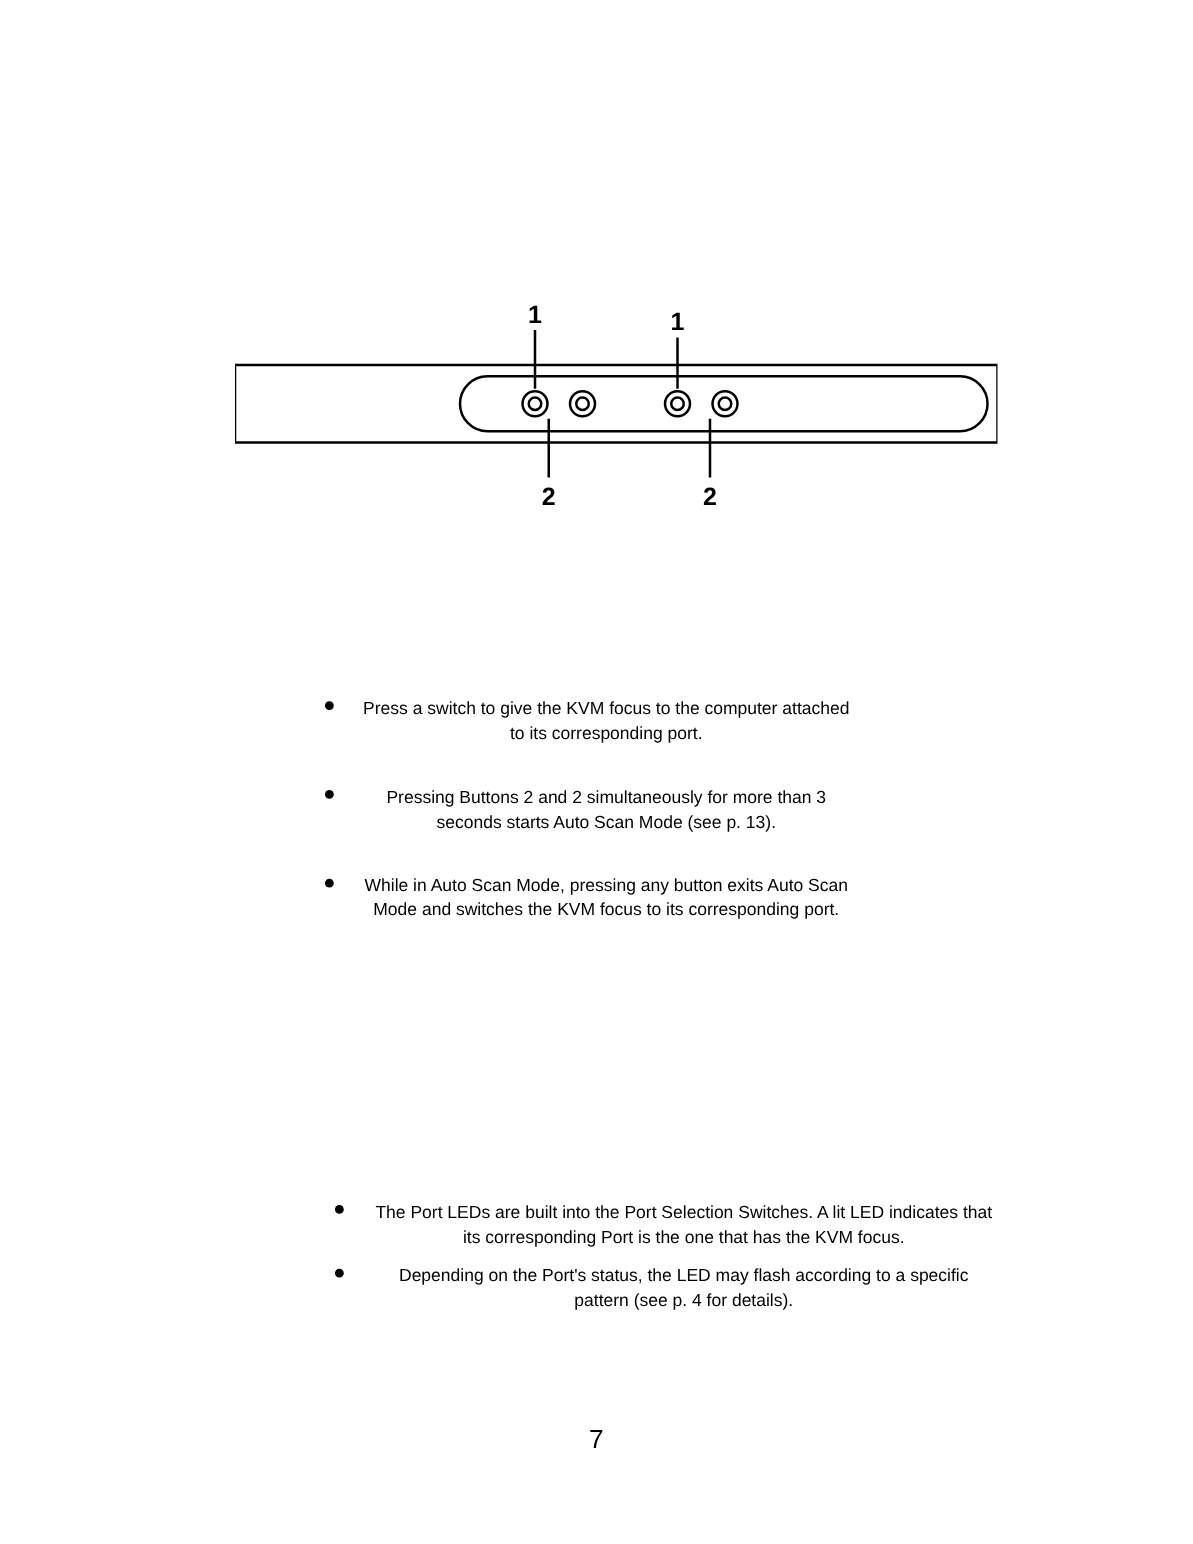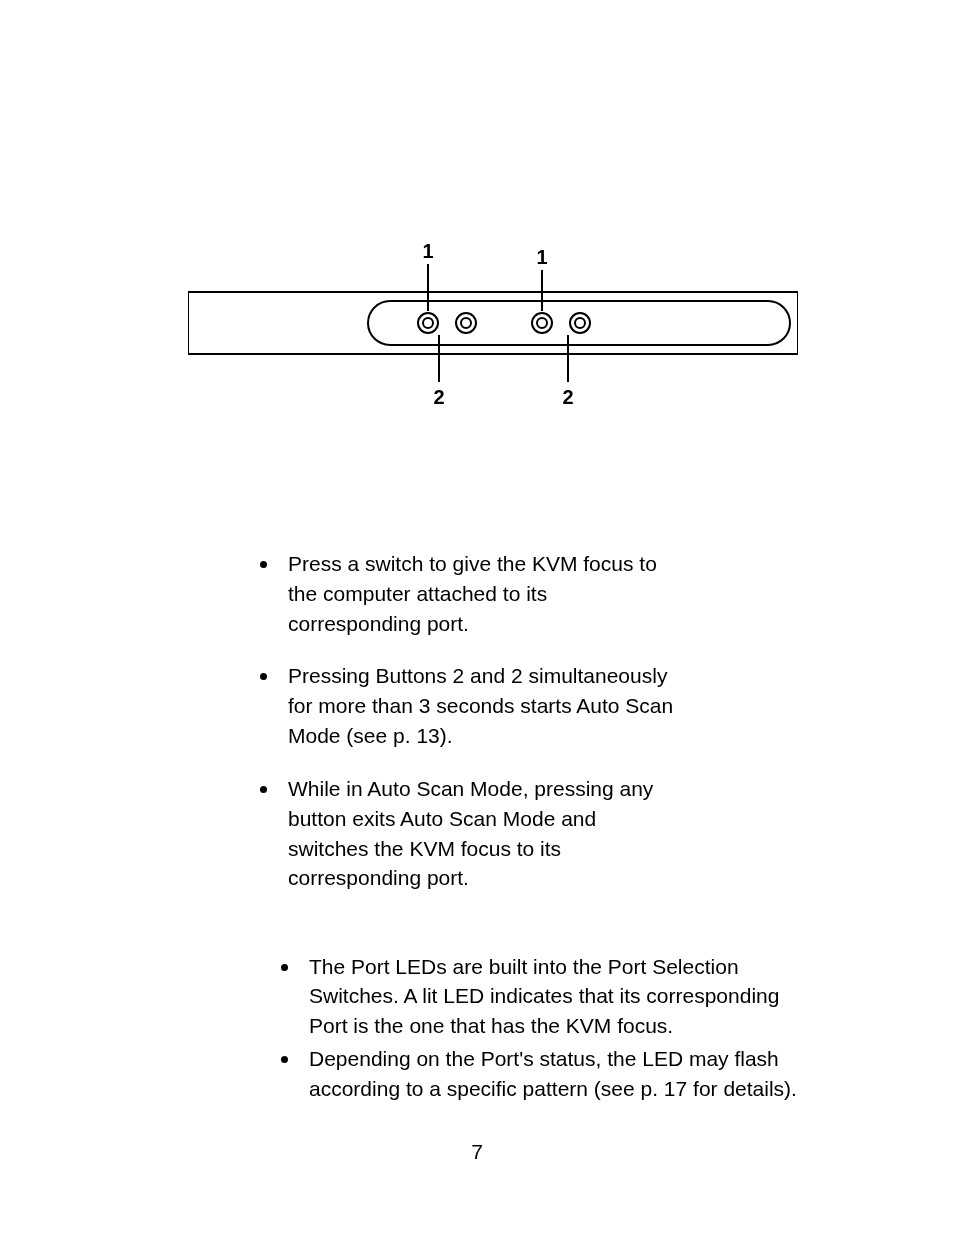--- a/index.html
+++ b/index.html
@@ -28,33 +28,33 @@
     top: 548px;
     left: 232px;
     width: 580px;
   }
   ul.bullets {
     list-style-type: disc;
     margin: 0;
     padding-left: 48px;
   }
   ul.bullets li {
-    font-size: 21px;
+    font-size: 14px;
     line-height: 1.42;
     margin-bottom: 22px;
     padding-left: 8px;
-    text-align: left;
+    text-align: center;
   }
   ul.bullets li::marker {
     font-size: 22px;
   }
   .second-block {
     position: absolute;
     top: 952px;
-    left: 251px;
+    left: 238px;
     width: 560px;
   }
   .second-block ul.bullets {
     padding-left: 50px;
   }
   .second-block ul.bullets li {
     margin-bottom: 4px;
     line-height: 1.40;
   }
   .pagenum {
@@ -114,19 +114,19 @@
     <ul class="bullets" style="max-width:402px;">
       <li>Press a switch to give the KVM focus to the computer attached to its corresponding port.</li>
       <li>Pressing Buttons 2 and 2 simultaneously for more than 3 seconds starts Auto Scan Mode (see p. 13).</li>
       <li>While in Auto Scan Mode, pressing any button exits Auto Scan Mode and switches the KVM focus to its corresponding port.</li>
     </ul>
   </div>
 
   <div class="second-block">
     <ul class="bullets">
       <li>The Port LEDs are built into the Port Selection Switches. A lit LED indicates that its corresponding Port is the one that has the KVM focus.</li>
-      <li>Depending on the Port's status, the LED may flash according to a specific pattern (see p. 17 for details).</li>
+      <li>Depending on the Port's status, the LED may flash according to a specific pattern (see p. 4 for details).</li>
     </ul>
   </div>
 
   <div class="pagenum">7</div>
 
 </div>
 
 </body></html>

